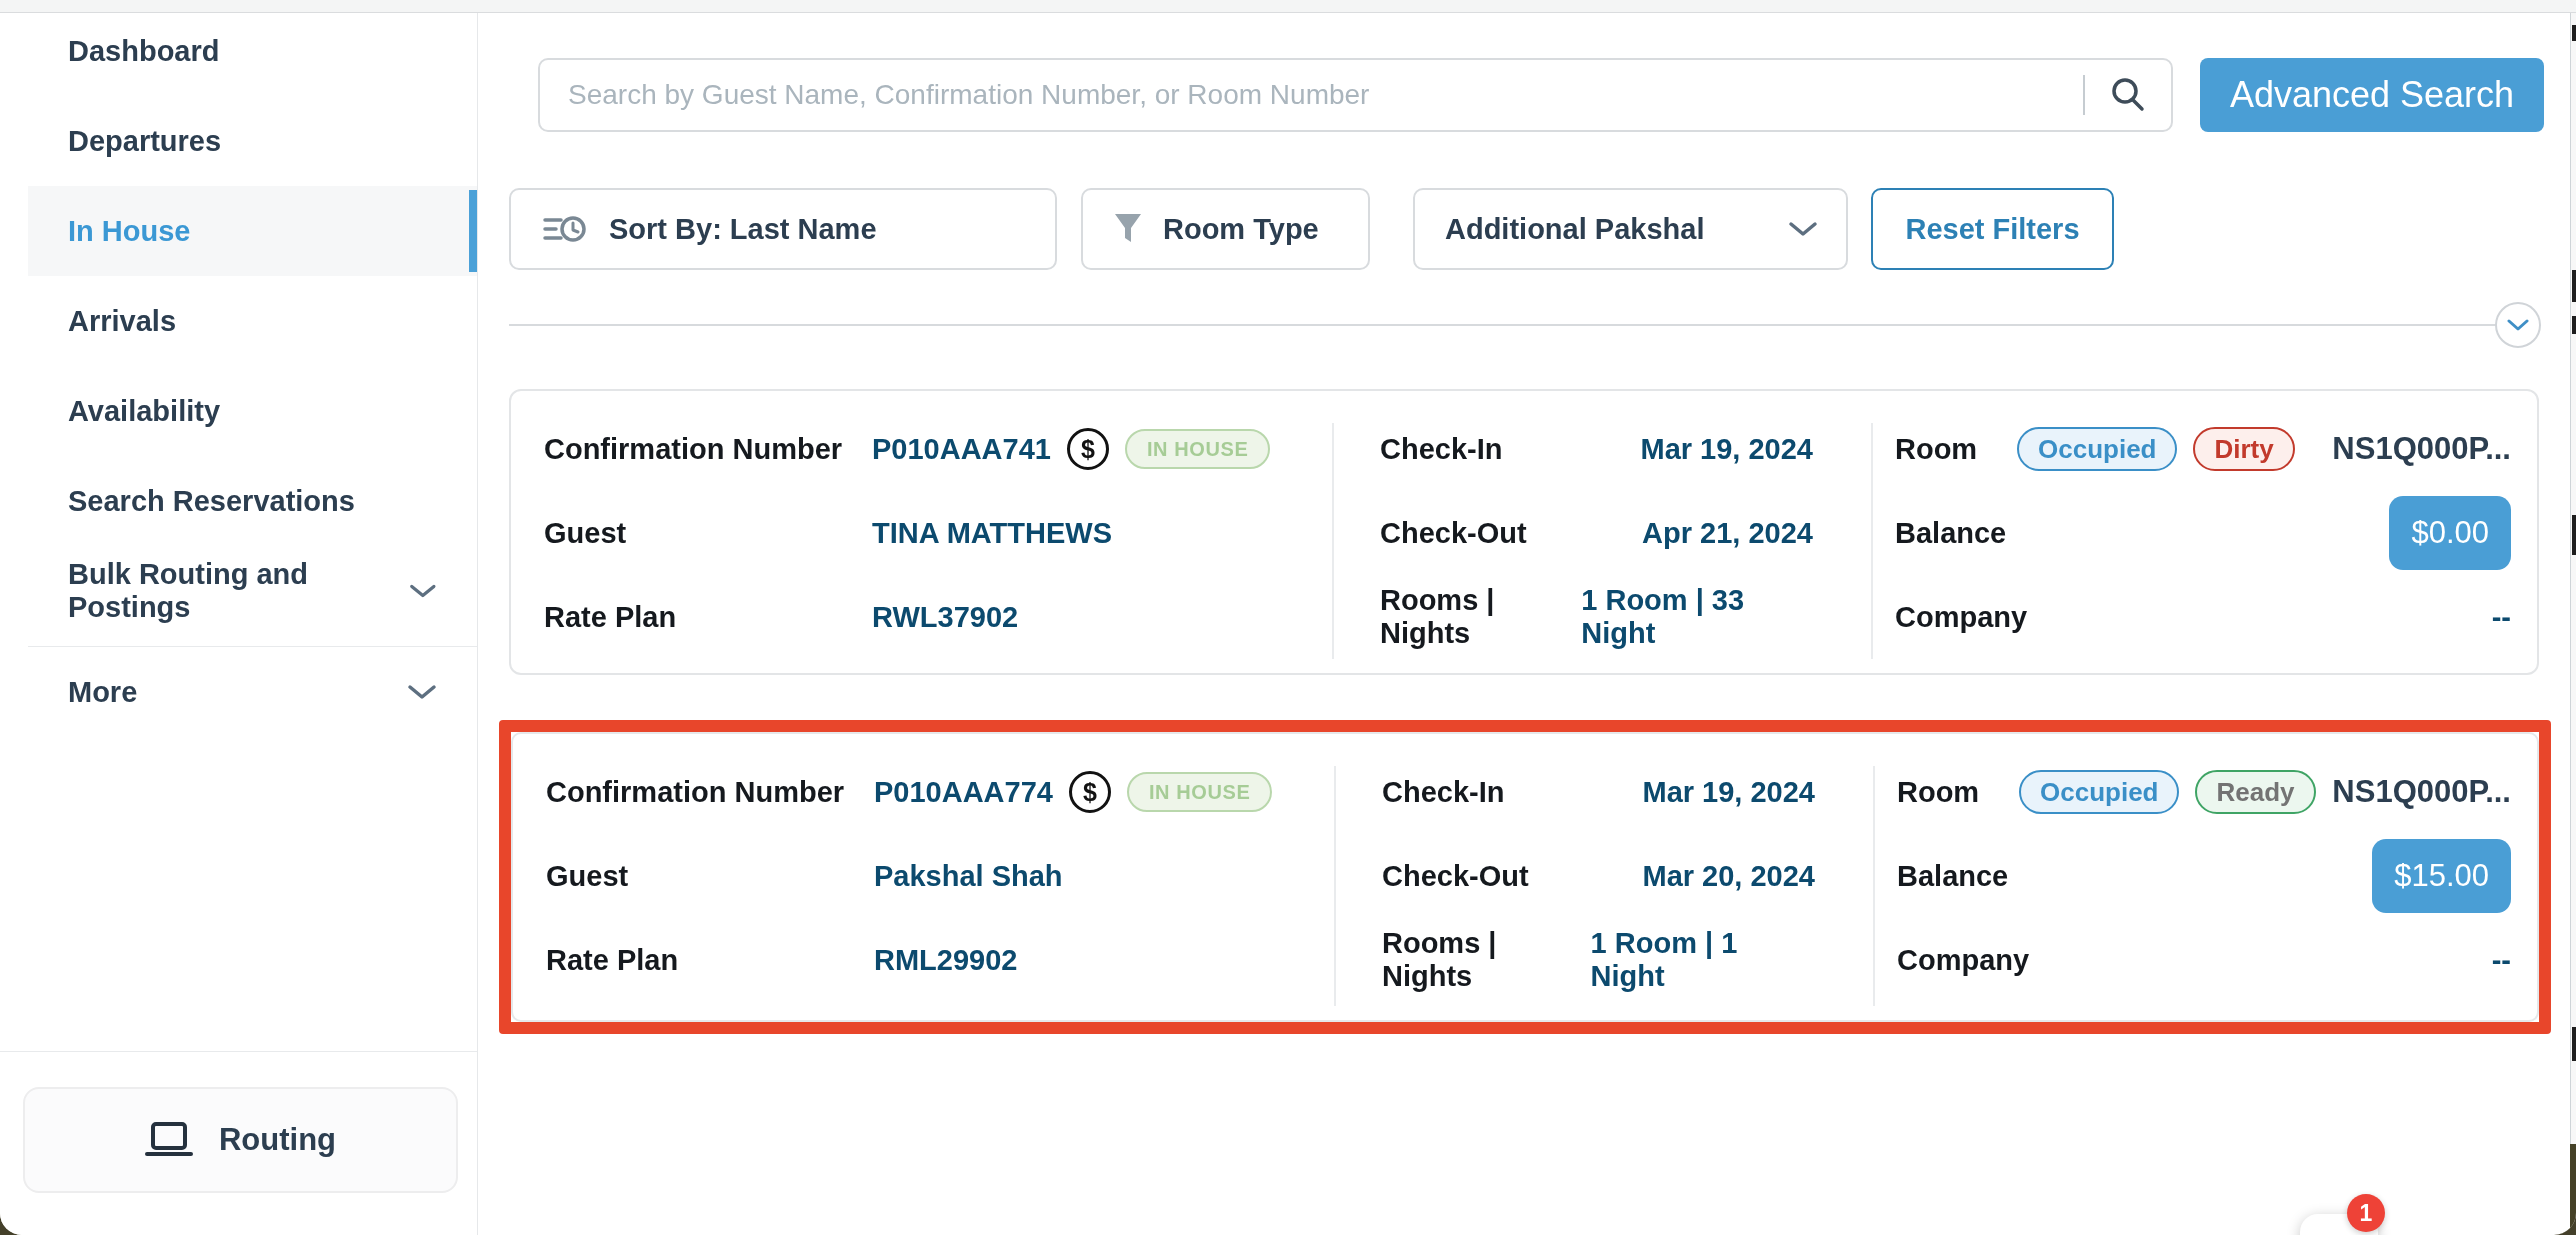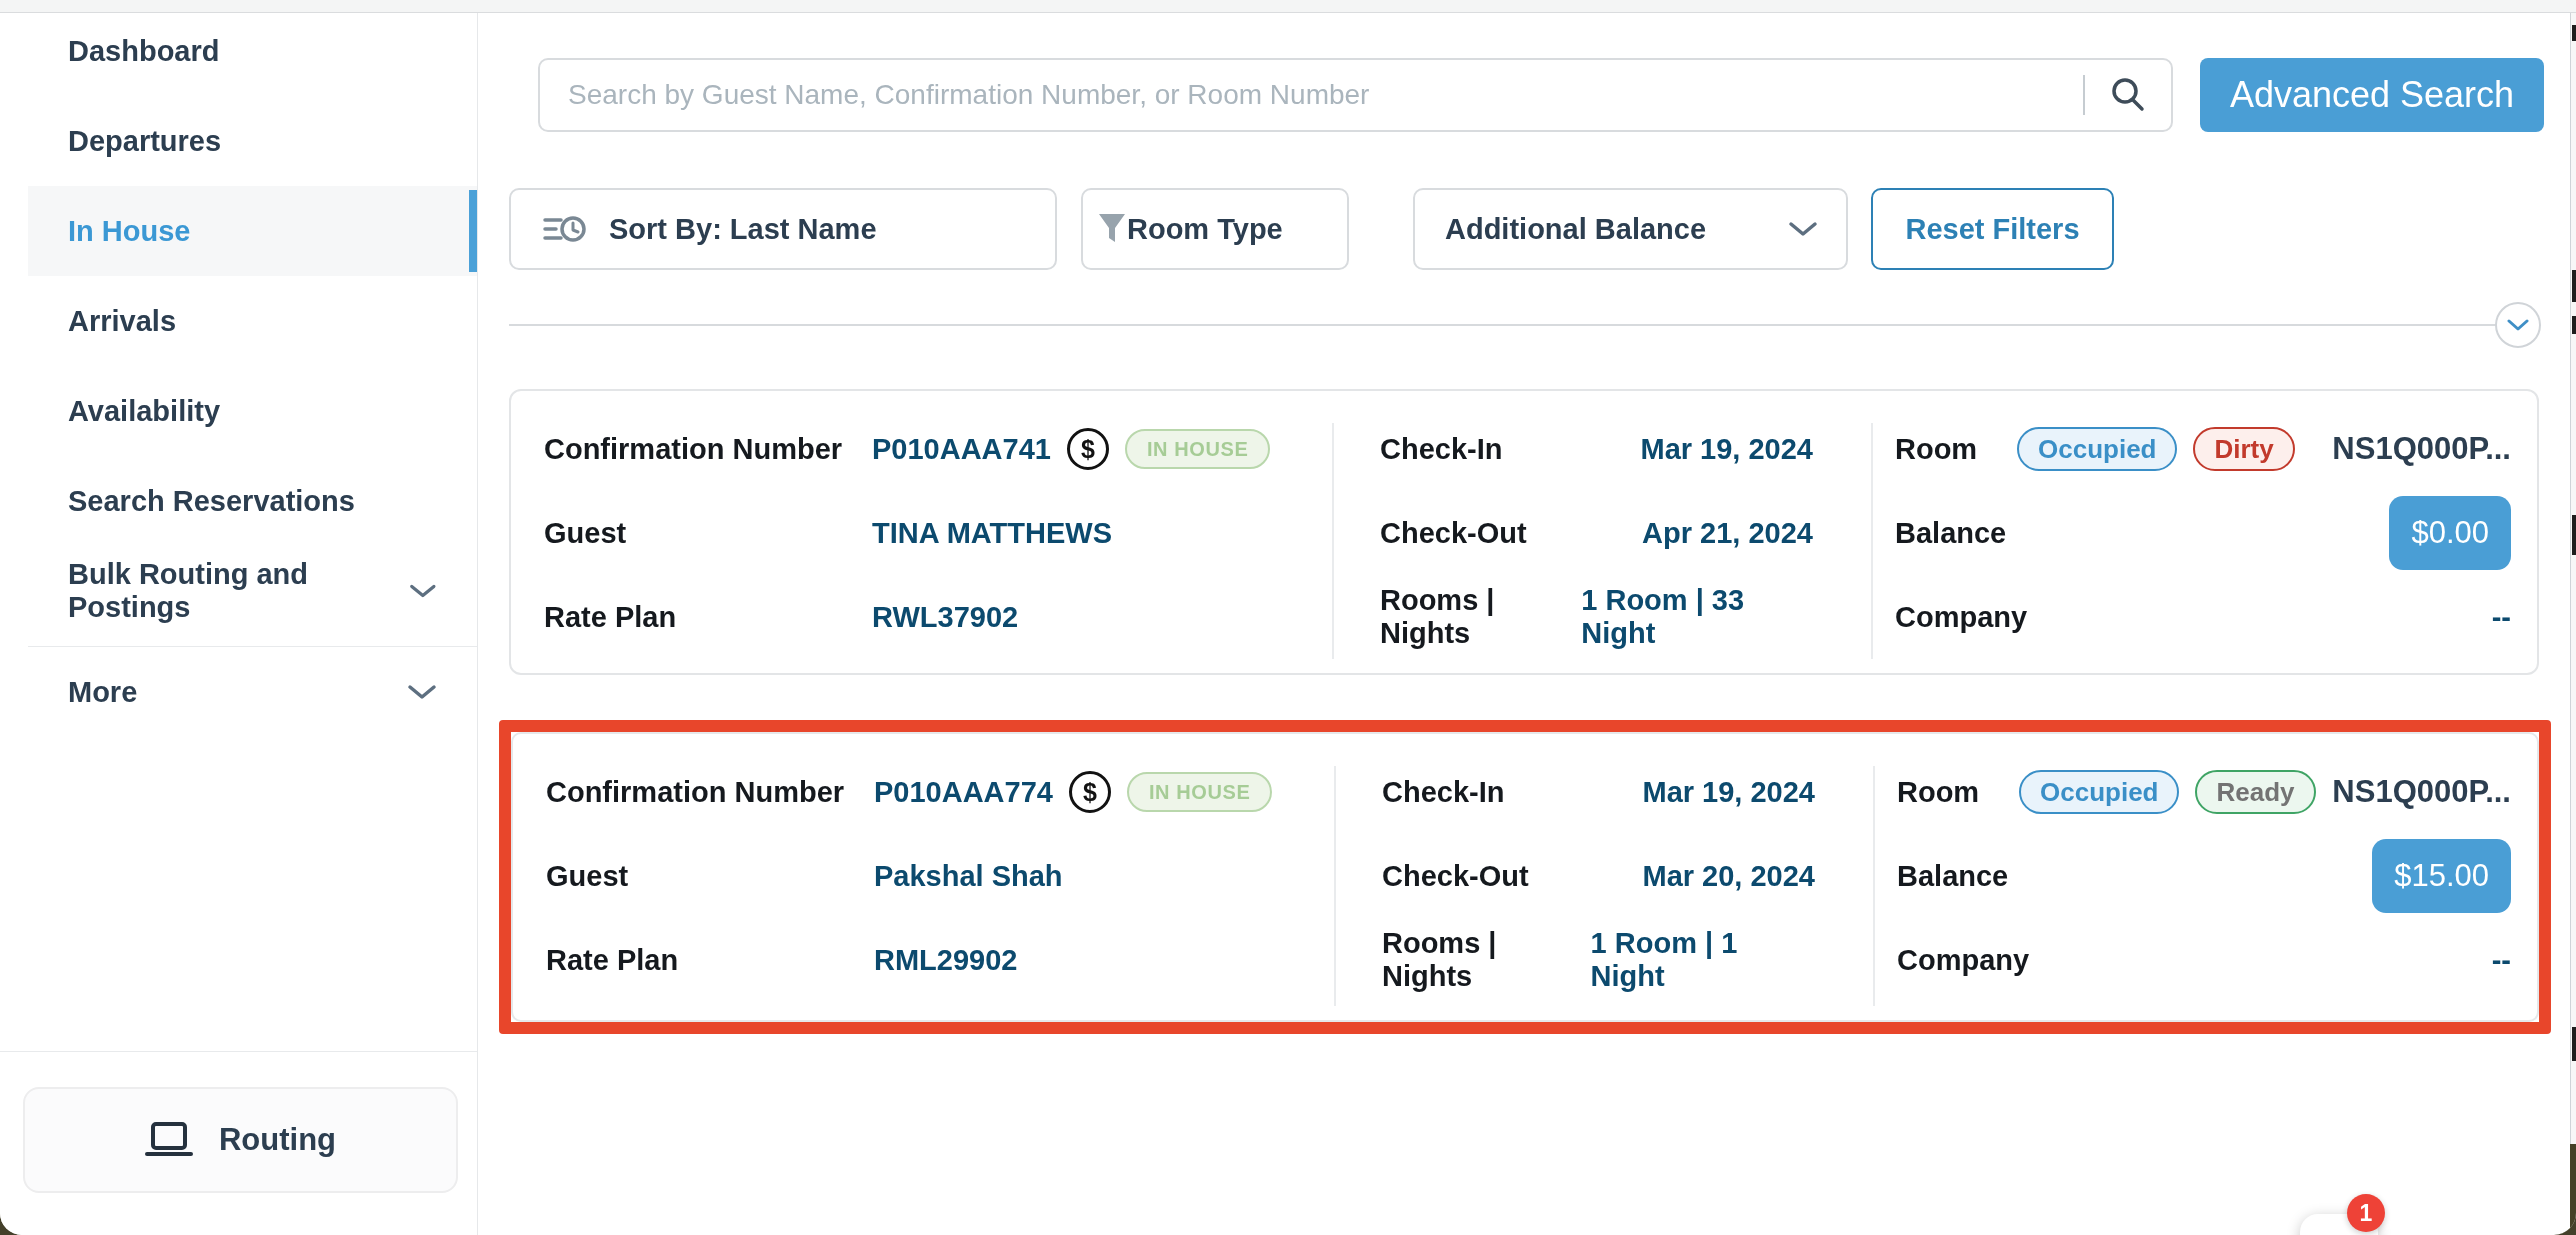--- a/index.html
+++ b/index.html
@@ -32,21 +32,21 @@
   .search-box { position:absolute; left:31px; top:45px; width:1635px; height:74px; border:2px solid #d8dbde; border-radius:10px; display:flex; align-items:center; background:#fff;margin-left:29px; }
   .search-box input { flex:1; height:100%; border:none; outline:none; font-size:28px; color:#2c3e50; padding-left:28px; background:transparent; font-family:"Liberation Sans", sans-serif; }
   .search-box input::placeholder { color:#aab5bd; }
   .search-sep { width:2px; height:40px; background:#c6ccd1; }
   .search-icon-btn { width:86px; height:100%; display:flex; align-items:center; justify-content:center; cursor:pointer; background:none; border:none; }
 
   .advanced-btn { position:absolute; left:1722px; top:45px; width:344px; height:74px; background:#4a9ed5; color:#fff; font-size:36px; border:none; border-radius:8px; cursor:pointer; display:flex; align-items:center; justify-content:center; font-family:"Liberation Sans", sans-serif; }
 
   .filter-btn { position:absolute; top:175px; height:82px; border:2px solid #d8dbde; border-radius:10px; background:#fff; display:flex; align-items:center; font-size:29px; font-weight:700; color:#2c3e50; cursor:pointer; font-family:"Liberation Sans", sans-serif; }
   .btn-sort { left:31px; width:548px; padding-left:32px; gap:22px; }
-  .btn-roomtype { left:603px; width:268px; padding-left:14px; }
+  .btn-roomtype { left:603px; width:289px; padding-left:30px; gap:20px; }
   .btn-additional { left:935px; width:435px; padding-left:30px; }
   .btn-additional .chev { margin-left:auto; margin-right:28px; }
   .btn-reset { left:1393px; width:243px; justify-content:center; color:#2d81b5; border-color:#2d81b5; }
 
   .list-divider { position:absolute; left:31px; top:311px; width:1996px; height:2px; background:#d7dadd; }
   .collapse-chip { position:absolute; left:2017px; top:289px; width:46px; height:46px; border-radius:50%; background:#fff; border:2px solid #d0d4d8; display:flex; align-items:center; justify-content:center; cursor:pointer; }
   .collapse-chip svg { width:22px; height:14px; }
   .collapse-chip polyline { fill:none; stroke:#3f8fc6; stroke-width:3; stroke-linecap:round; stroke-linejoin:round; }
 
   
@@ -178,21 +178,21 @@
     </div>
 
     <div class="filter-btn btn-roomtype">
       <svg class="funnel-svg" viewBox="0 0 30 34">
         <path d="M2 2 L28 2 L18 16 L18 30 L12 26 L12 16 Z" fill="#97a3ac"></path>
       </svg>
       <span>Room Type</span>
     </div>
 
     <div class="filter-btn btn-additional">
-      <span>Additional Balance</span>
+      <span>Additional Pakshal</span>
       <svg class="chev" viewBox="0 0 30 18">
           <polyline points="3,4 15,14 27,4"></polyline>
         </svg>
     </div>
 
     <div class="filter-btn btn-reset">
       <span>Reset Filters</span>
     </div>
 
     <div class="list-divider"></div>

